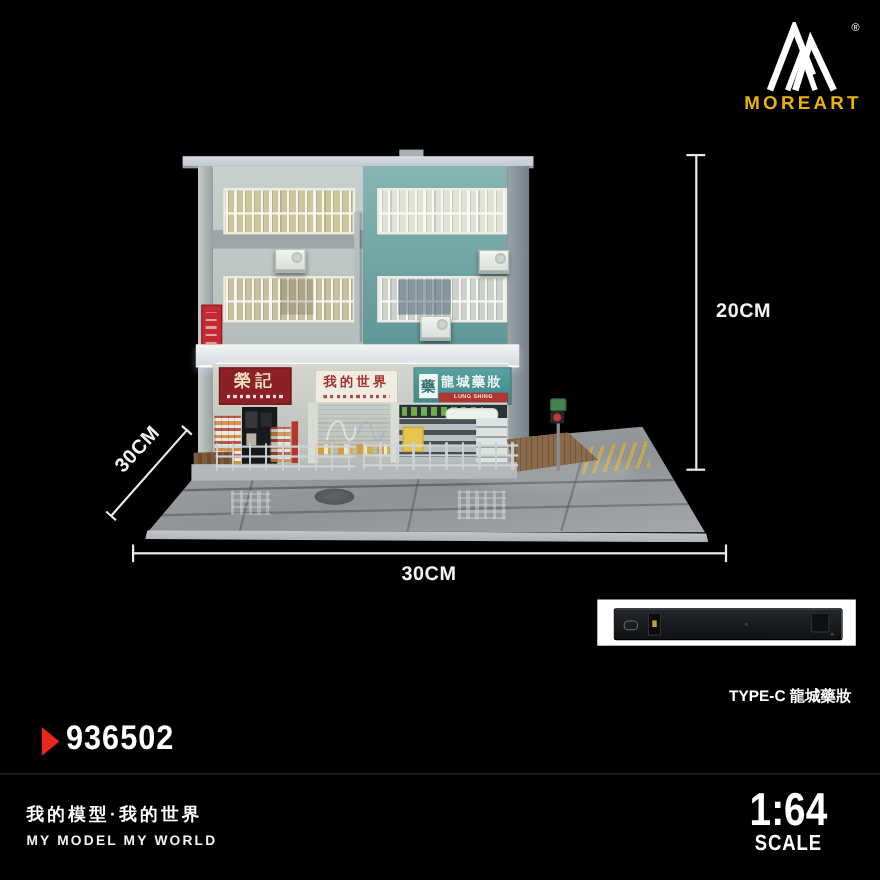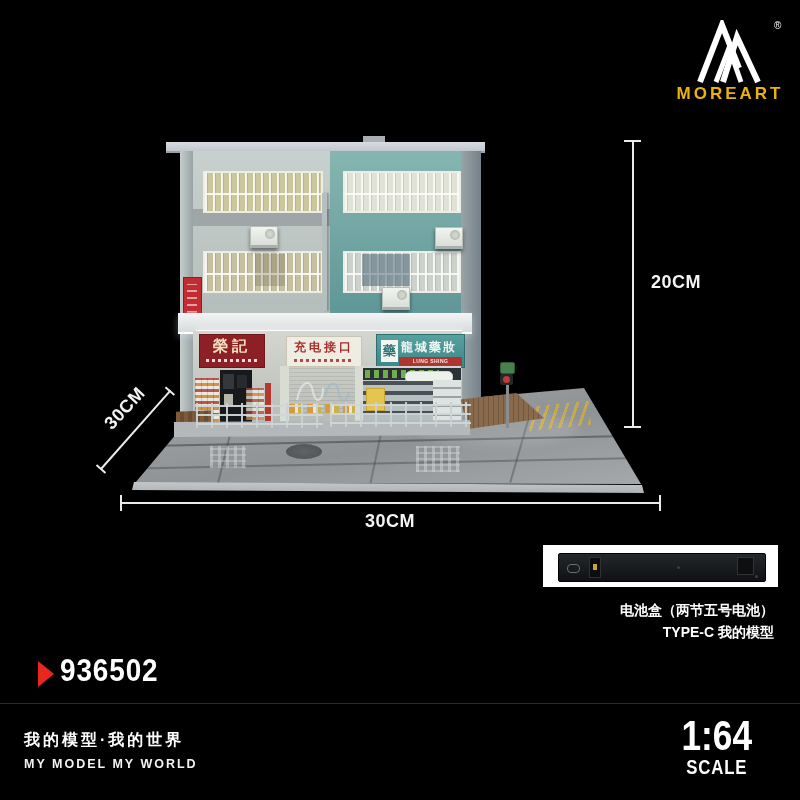--- a/index.html
+++ b/index.html
@@ -101,21 +101,21 @@
     <div class="abs" style="left:178px;top:313px;width:294px;height:19px;background:linear-gradient(#f3f5f5,#d7dbdc);border-bottom:2px solid #ffffff;box-shadow:0 3px 7px rgba(220,235,255,.35);"></div>
     <div class="abs" style="left:196px;top:330px;width:266px;height:3px;background:rgba(255,255,255,.9);box-shadow:0 0 6px rgba(255,255,255,.8);"></div>
 
     <div class="abs" style="left:193px;top:331px;width:269px;height:95px;background:linear-gradient(#d4d7d0,#b7bbb5);"></div>
 
     <div class="abs" style="left:199px;top:334px;width:64px;height:32px;background:#8c2026;border:1px solid #6d171c;text-align:center;">
       <div style="font-size:15px;font-weight:700;color:#f0e0bd;letter-spacing:4px;margin-top:2px;">榮記</div>
       <div class="subdash"></div>
     </div>
     <div class="abs" style="left:286px;top:336px;width:74px;height:29px;background:#efece3;border:1px solid #c9c4b4;text-align:center;">
-      <div style="font-size:12px;font-weight:700;color:#a62f2a;letter-spacing:3px;margin-top:2px;">充电接口</div>
+      <div style="font-size:12px;font-weight:700;color:#a62f2a;letter-spacing:3px;margin-top:2px;">我的世界</div>
       <div class="subdash red"></div>
     </div>
     <div class="abs" style="left:376px;top:334px;width:87px;height:32px;background:linear-gradient(#58a1a1,#3e8789);border:1px solid #2f6d6f;">
       <div class="abs" style="left:4px;top:5px;width:17px;height:22px;background:#f2f5f0;text-align:center;line-height:22px;font-size:13px;font-weight:700;color:#2e6f72;">藥</div>
       <div class="abs" style="left:24px;top:4px;font-size:12px;font-weight:700;letter-spacing:2px;color:#f2f7f3;">龍城藥妝</div>
       <div class="abs" style="left:22px;top:22px;width:63px;height:9px;background:#b03430;color:#f5e9e5;font-size:5px;font-weight:700;letter-spacing:.4px;text-align:center;line-height:9px;">LUNG SHING MEDICINE</div>
     </div>
 
     <div class="stickers" style="left:195px;top:378px;width:24px;height:44px;"></div>
     <div class="abs" style="left:220px;top:370px;width:32px;height:52px;background:#17191d;">
@@ -193,22 +193,21 @@
          background:linear-gradient(#24272b,#0f1113);border:1px solid #000;">
       <div class="abs" style="left:8px;top:10px;width:11px;height:7px;border:1.5px solid #6a6e72;border-radius:4px;"></div>
       <div class="abs" style="left:30px;top:3px;width:10px;height:19px;background:#0b0c0d;border:1px solid #2e3134;">
         <div style="position:absolute;left:2.5px;top:6px;width:4px;height:6px;background:#c7a23c;"></div>
       </div>
       <div class="abs" style="left:178px;top:3px;width:15px;height:16px;background:#0d0f10;border:1px solid #303436;"></div>
       <div class="abs" style="left:118px;top:12px;width:3px;height:3px;border-radius:50%;background:#3a3e42;"></div>
       <div class="abs" style="left:196px;top:21px;width:3px;height:3px;border-radius:50%;background:#3a3e42;"></div>
     </div>
   </div>
-  <div class="batcap" style="top:602px;">电池盒（两节五号电池）</div>
-  <div class="batcap" style="top:624px;">TYPE-C 我的模型</div>
+  <div class="batcap" style="top:624px;">TYPE-C 龍城藥妝</div>
 
   <div class="abs" style="left:38px;top:661px;width:0;height:0;border-left:16px solid #e8281e;border-top:13px solid transparent;border-bottom:13px solid transparent;"></div>
   <div class="abs" style="left:60px;top:653px;font-size:31px;font-weight:800;color:#fff;transform:scaleX(.9);transform-origin:left center;letter-spacing:1px;">936502</div>
 
   <div class="abs" style="left:0;top:703px;width:800px;height:1px;background:#2b2b2b;"></div>
   <div class="abs" style="left:24px;top:730px;font-size:16px;font-weight:700;letter-spacing:3px;color:#fff;">我的模型·我的世界</div>
   <div class="abs" style="left:24px;top:757px;font-size:12.5px;font-weight:700;letter-spacing:2px;color:#f2f2f2;">MY MODEL MY WORLD</div>
   <div class="abs" style="right:48px;top:716px;text-align:center;transform:scaleX(.84);transform-origin:right center;">
     <div style="font-size:42px;font-weight:800;line-height:.95;color:#fff;">1:64</div>
     <div style="font-size:20px;font-weight:700;letter-spacing:1px;color:#fff;">SCALE</div>

